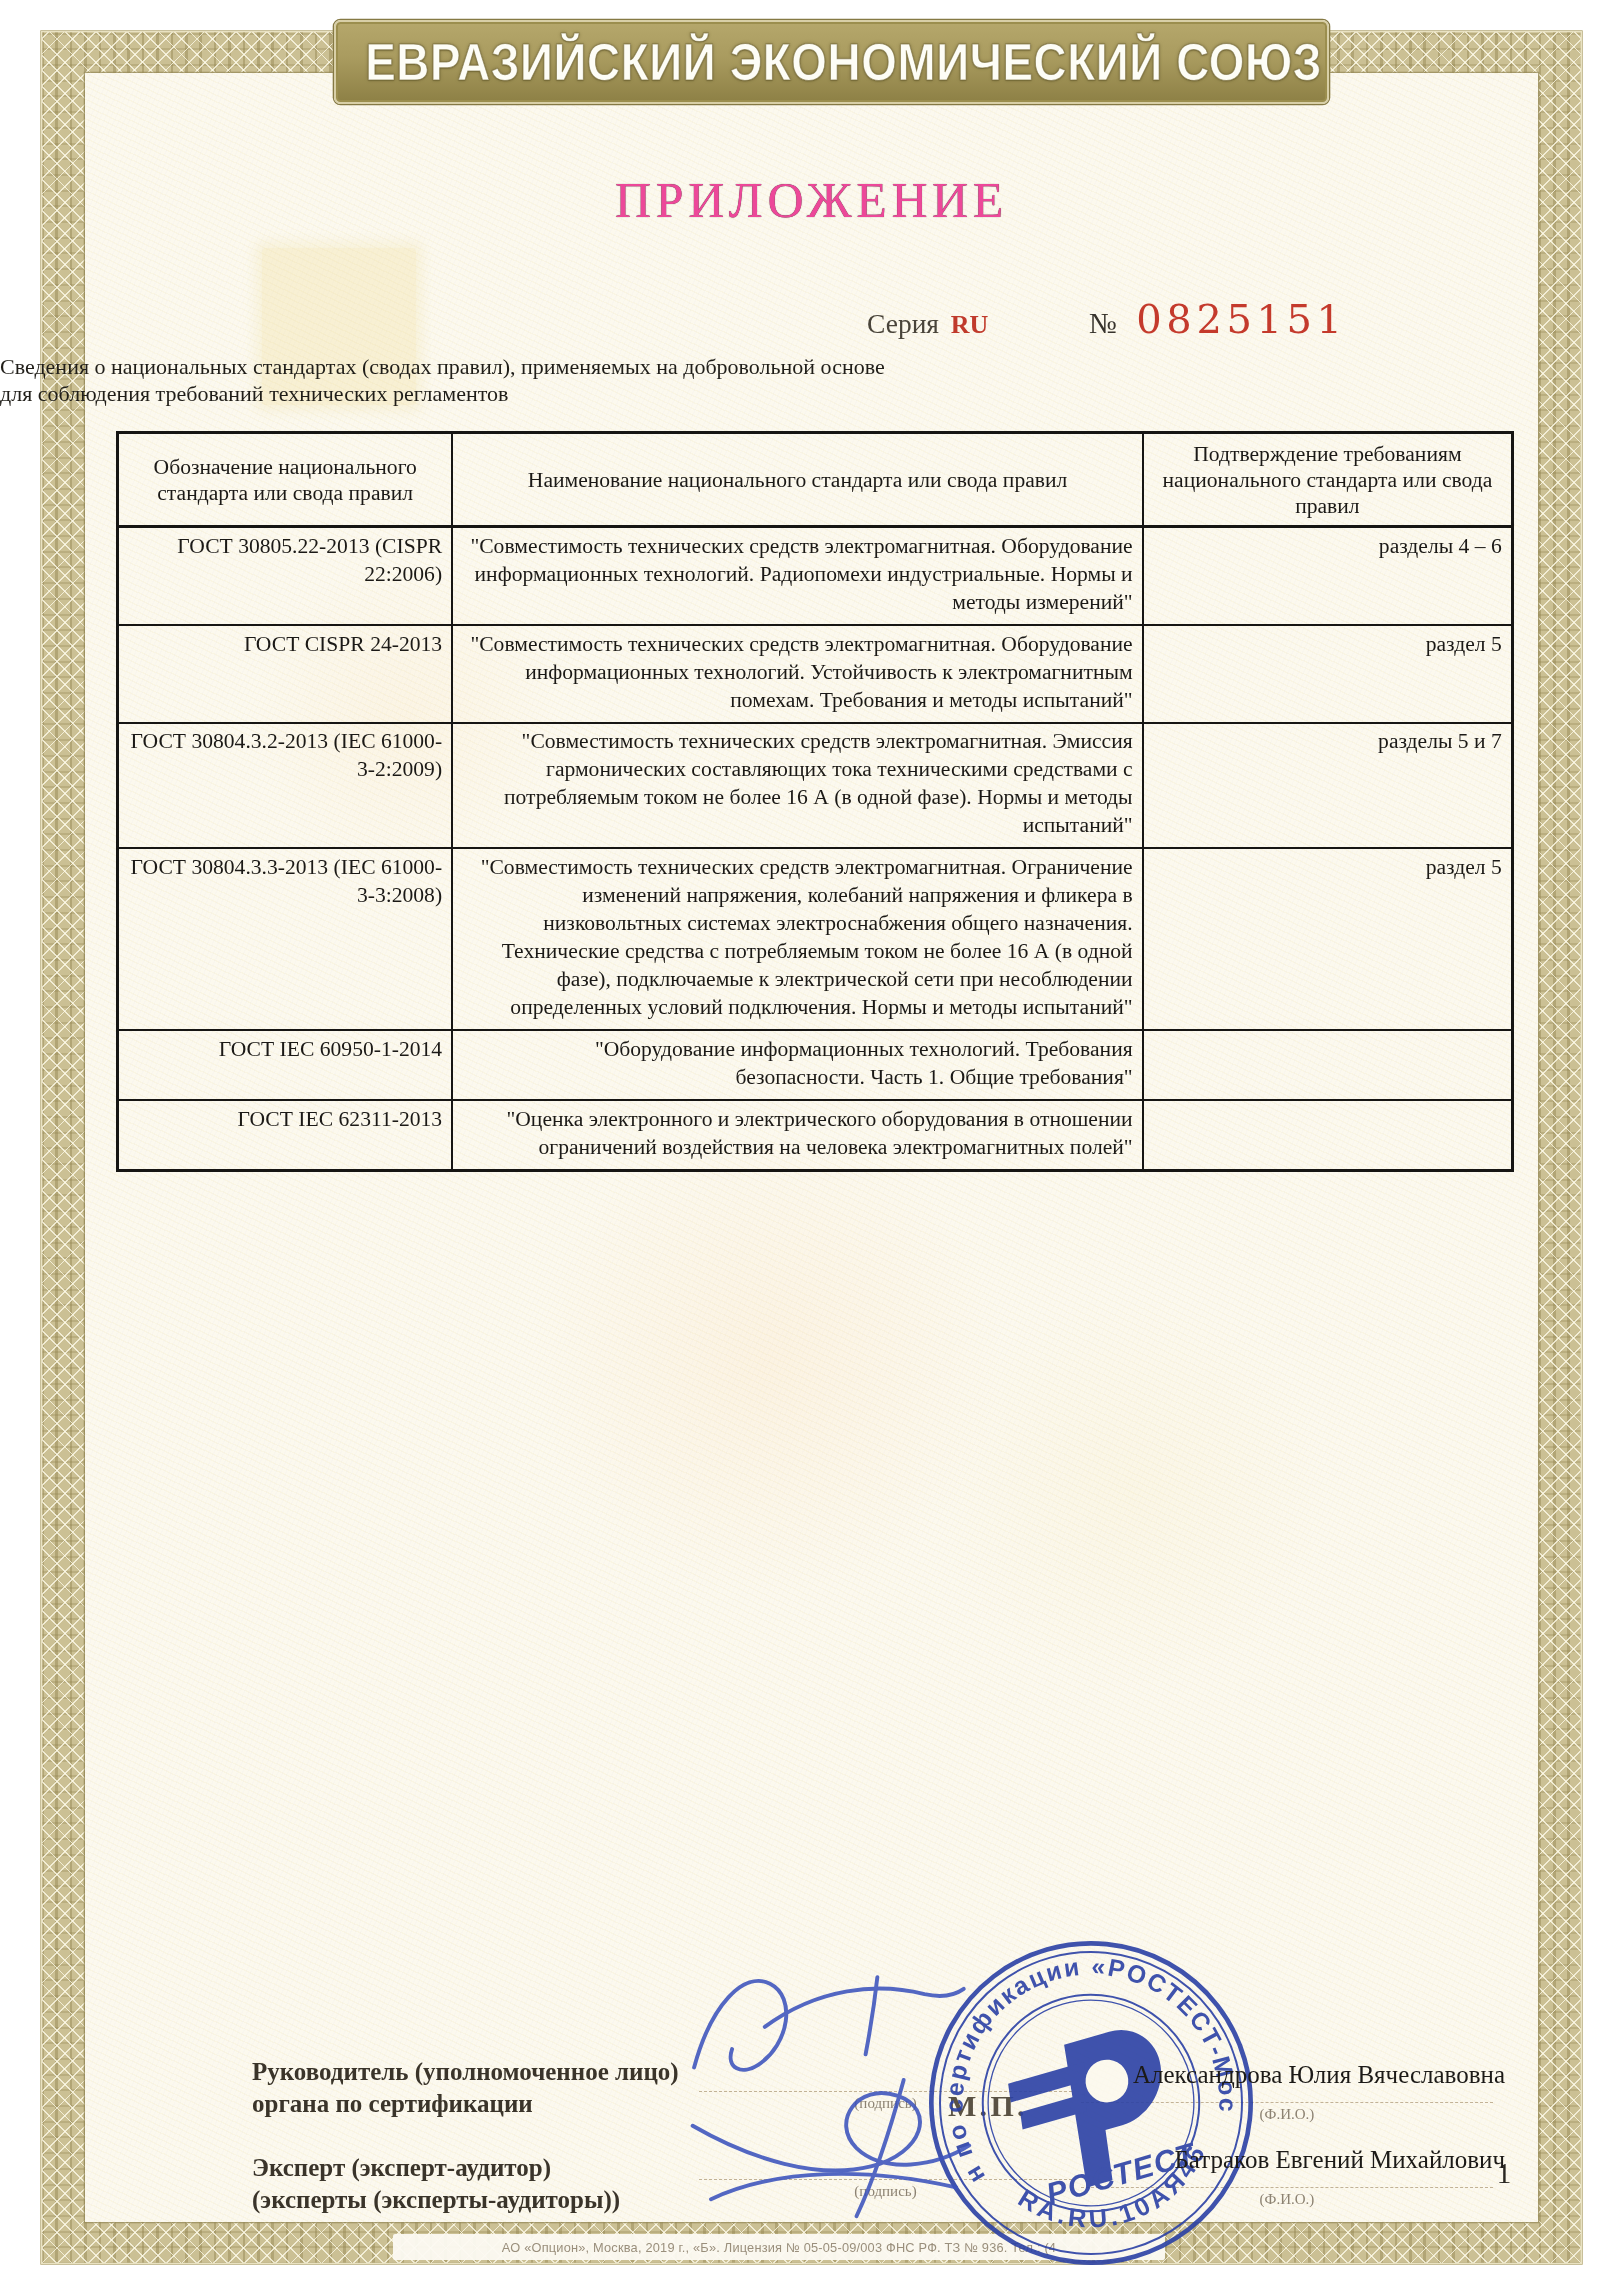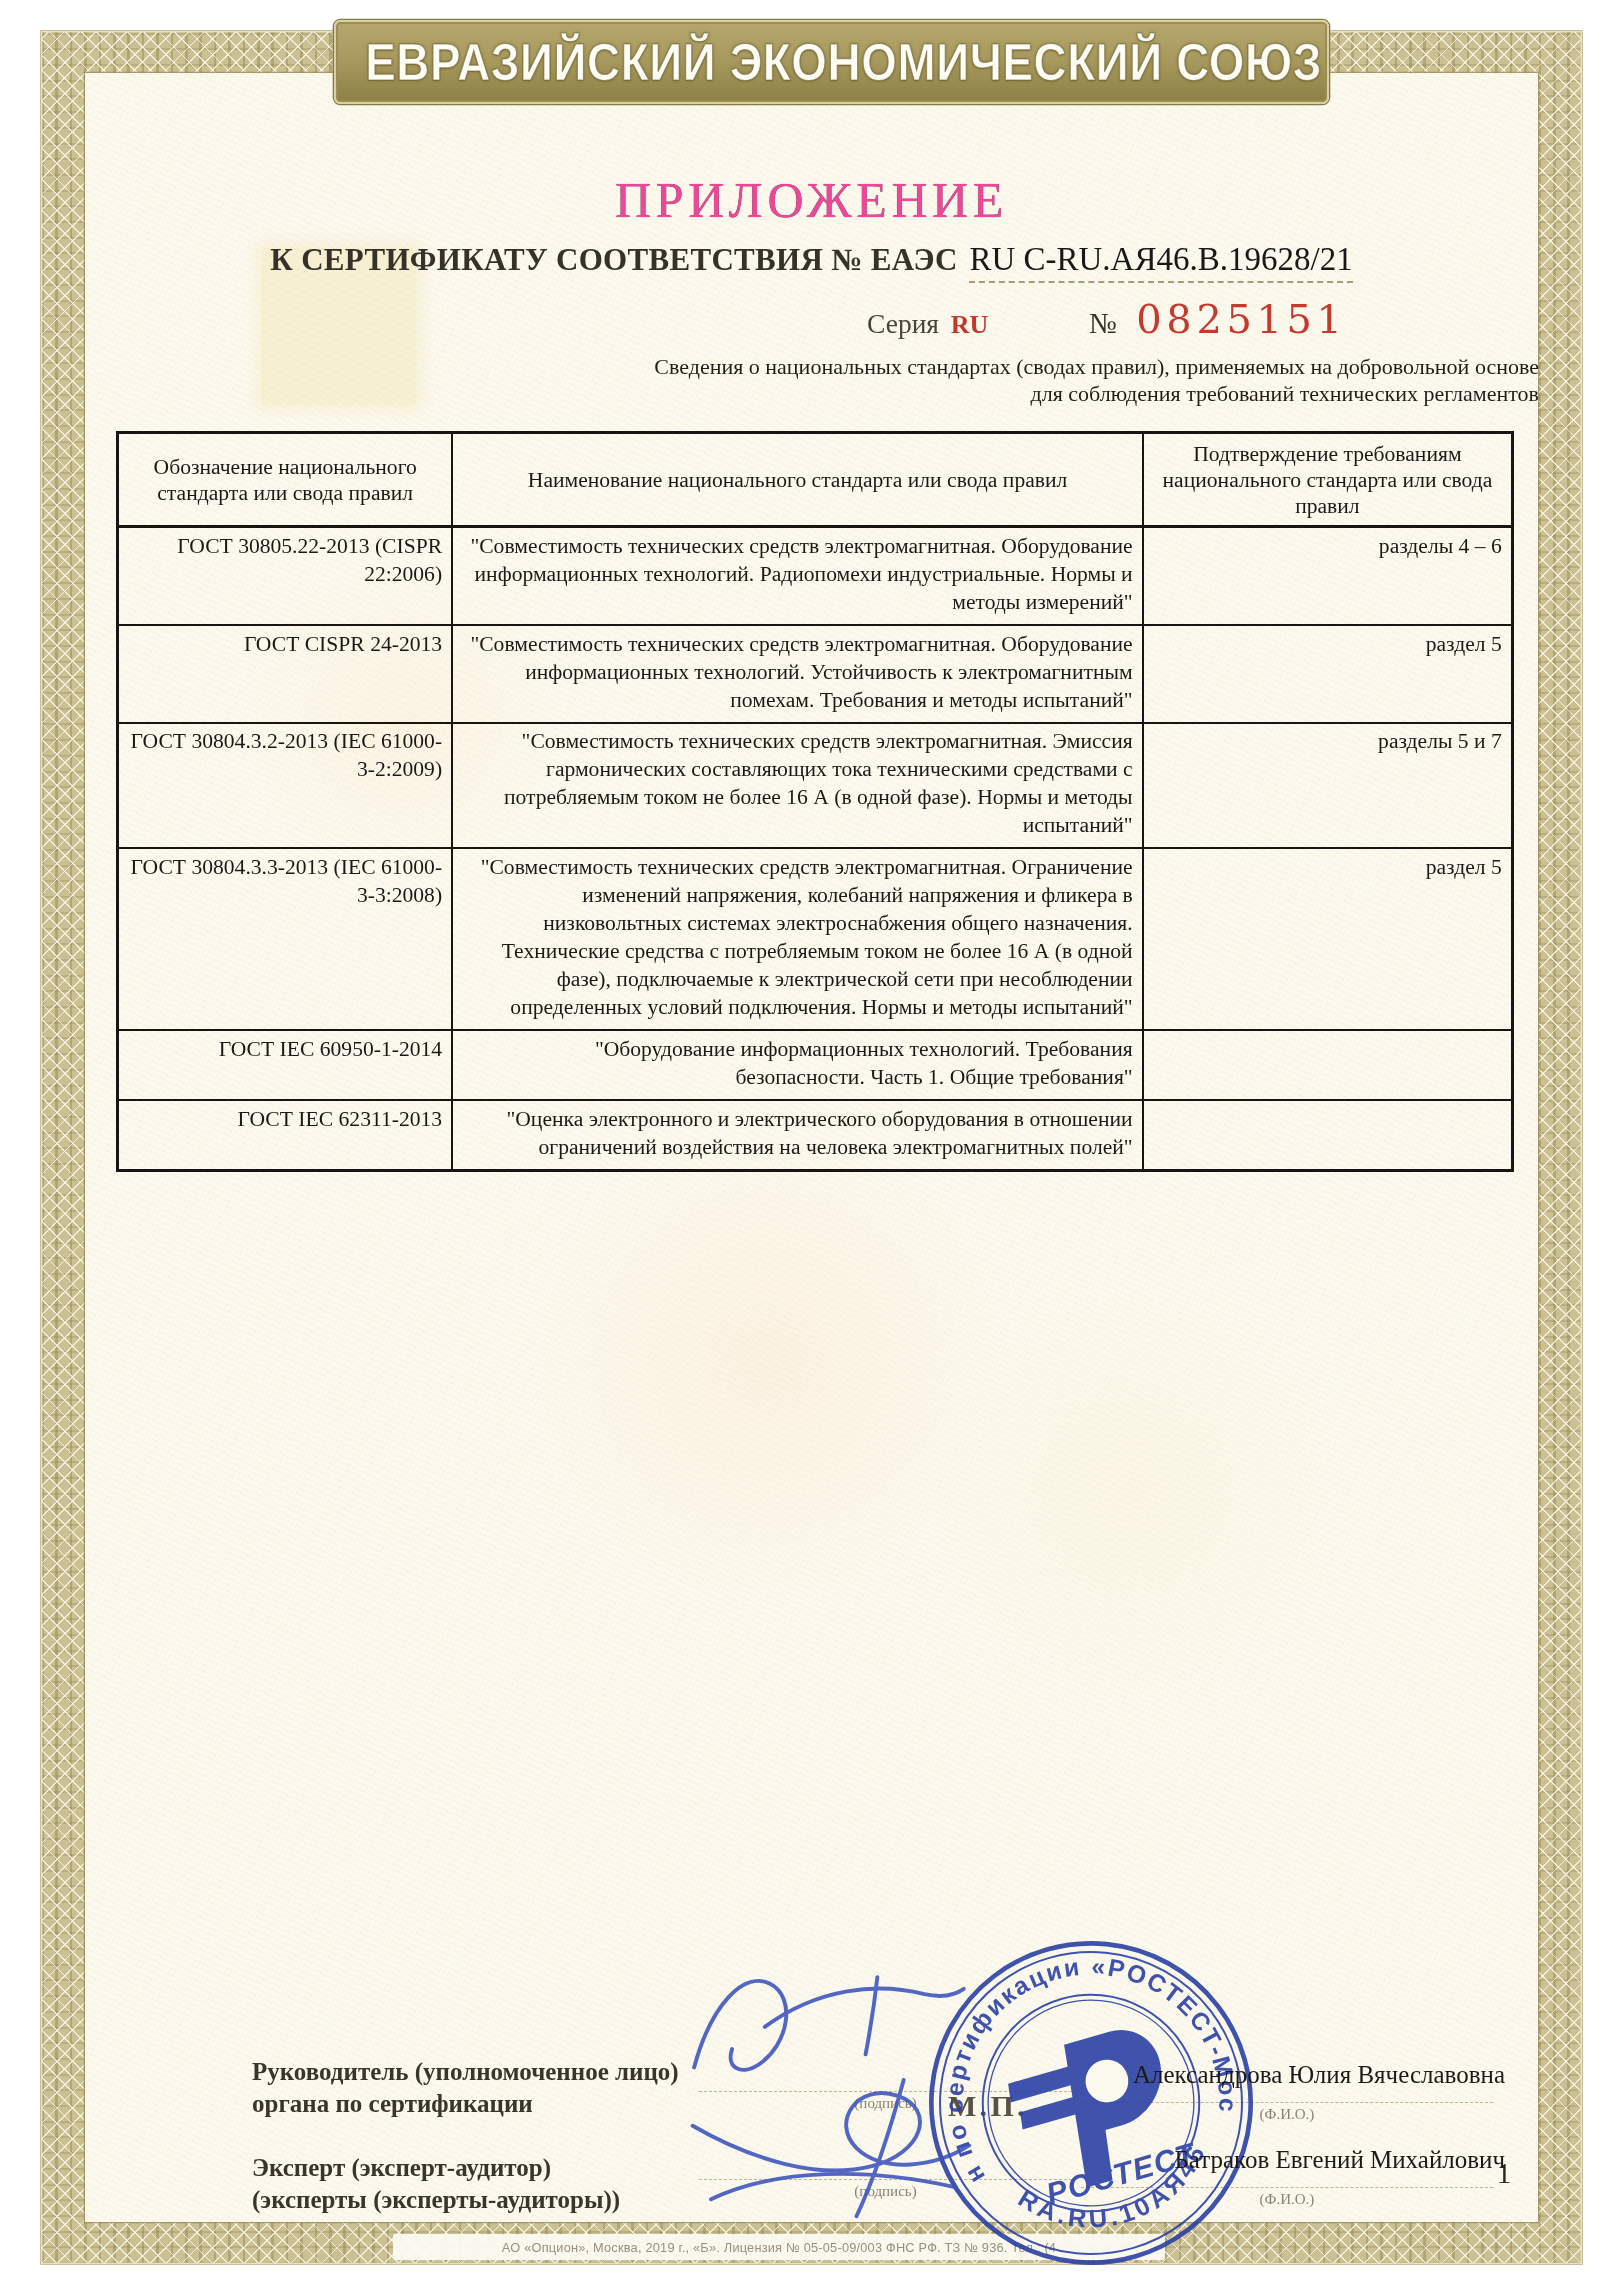--- a/index.html
+++ b/index.html
@@ -44,21 +44,21 @@
   .cert-line{position:absolute;left:0;top:241px;width:1623px;text-align:center;z-index:5;white-space:nowrap;}
   .cert-caption{font-size:31px;font-weight:600;letter-spacing:0.3px;color:#36322a;}
   .cert-number{font-size:33px;color:#191816;display:inline-block;margin-left:9.2px;
     border-bottom:2px dashed #a99a78;padding-bottom:3.3px;}
   .series-line{position:absolute;left:867px;top:296px;z-index:5;white-space:nowrap;}
   .series-label{font-size:27.5px;color:#49443a;}
   .series-value{font-size:26px;font-weight:700;color:#c03a2b;font-family:"Liberation Serif",serif;margin-left:9.2px;}
   .num-sign{font-size:29px;color:#37332c;margin-left:98px;}
   .blank-number{font-size:40px;color:#c43a2c;letter-spacing:4.6px;margin-left:17px;font-family:"DejaVu Serif",serif;}
 
-  .intro{position:absolute;left:0;top:353px;width:1539px;text-align:right;z-index:5;
+  .intro{position:absolute;left:0;top:353px;width:1539px;text-align:left;z-index:5;
     font-size:22px;line-height:27px;color:#201e19;}
 
   
   table.std{position:absolute;left:116px;top:431px;width:1398px;z-index:5;
     border-collapse:collapse;table-layout:fixed;padding-left:14px;}
   table.std th, table.std td{border:2px solid #161513;font-weight:400;
     font-size:21.6px;line-height:28px;padding:3.9px 9.2px 7.9px 7.9px;}
   table.std{border:3.3px solid #161513;}
   table.std th{text-align:center;vertical-align:middle;line-height:26px;padding:6.5px 6.5px;border-bottom:3.3px solid #161513;border-top:3.3px solid #161513;}
   table.std td{text-align:right;vertical-align:top;}
@@ -105,24 +105,20 @@
   <div class="inner">
     <div class="wm-square"></div>
   </div>
 
   <div class="banner">
     <div class="banner-text">ЕВРАЗИЙСКИЙ ЭКОНОМИЧЕСКИЙ СОЮЗ</div>
   </div>
 
   <div class="doc-title">ПРИЛОЖЕНИЕ</div>
 
-  <div class="cert-line">
-    <span class="cert-caption">К СЕРТИФИКАТУ СООТВЕТСТВИЯ № ЕАЭС</span>
-    <span class="cert-number">RU С-RU.АЯ46.В.19628/21</span>
-  </div>
 
   <div class="series-line">
     <span class="series-label">Серия</span>
     <span class="series-value">RU</span>
     <span class="num-sign">№</span>
     <span class="blank-number">0825151</span>
   </div>
 
   <div class="intro">
     <div>Сведения о национальных стандартах (сводах правил), применяемых на добровольной основе</div>

